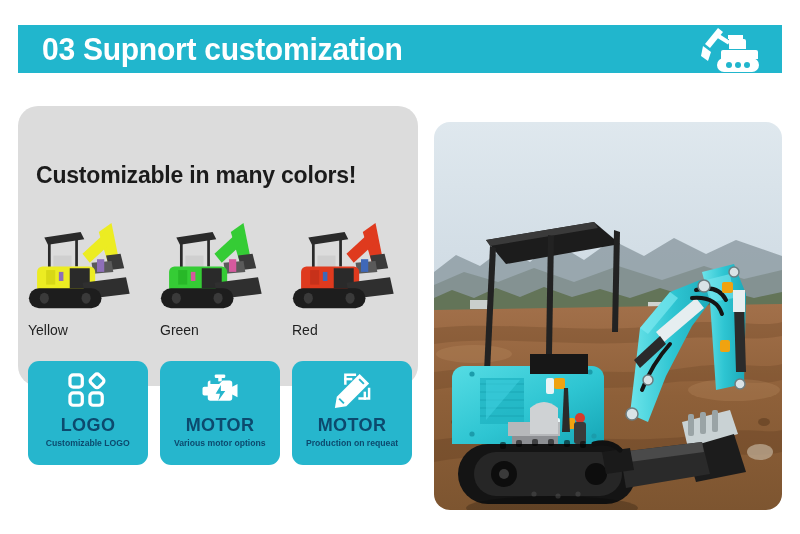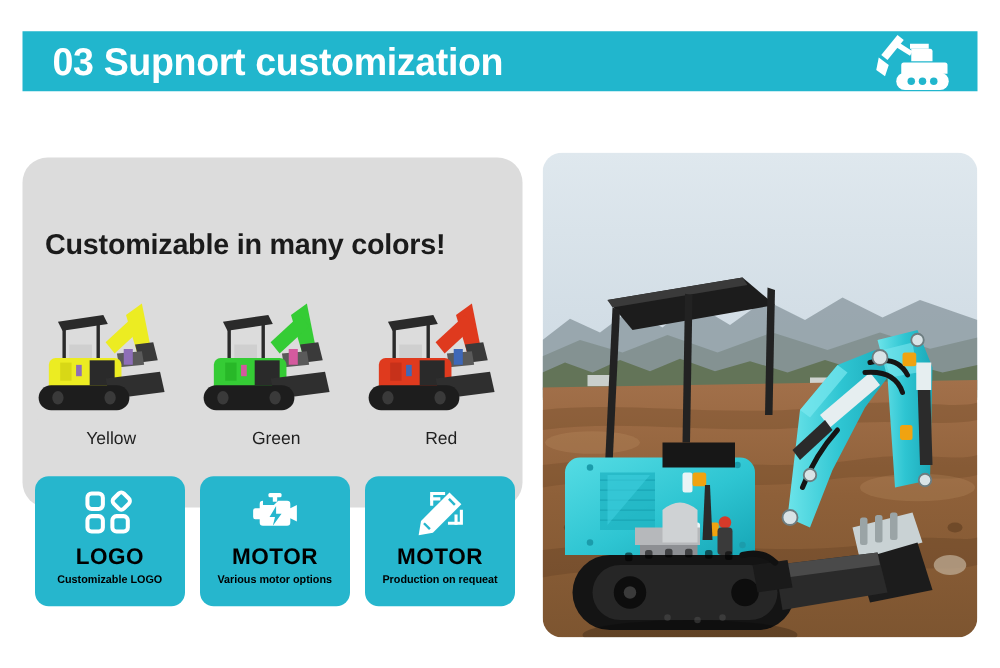--- a/index.html
+++ b/index.html
@@ -23,52 +23,52 @@
     color:#ffffff;font-size:31px;font-weight:bold;
     letter-spacing:-0.3px;line-height:1;
     white-space:nowrap;
     font-family:"Liberation Sans", sans-serif;
     transform:scaleX(0.97);transform-origin:left center;
   }
   .header-icon{width:60px;height:46px;display:block;}
 
   
   .left-panel{
-    position:absolute;left:18px;top:126px;width:400px;height:280px;
+    position:absolute;left:18px;top:106px;width:400px;height:280px;
     background:#dcdcdc;border-radius:20px;
     box-sizing:border-box;
   }
   .panel-title{
     position:absolute;left:18px;top:56px;
     font-size:23px;font-weight:bold;color:#1b1b1b;
     letter-spacing:-0.2px;white-space:nowrap;
   }
 
   
   .swatch-row{
     position:absolute;left:10px;top:96px;width:386px;
     display:flex;justify-content:space-between;
   }
-  .swatch{width:122px;display:flex;flex-direction:column;align-items:center;}
+  .swatch{width:122px;display:flex;flex-direction:column;align-items:flex-start;}
   .swatch-img{width:118px;height:118px;display:block;}
   .swatch-label{
     margin-top:2px;font-size:14px;color:#1f1f1f;
     font-family:"Liberation Sans", sans-serif;
   }
 
   
   .card-row{
     position:absolute;left:10px;top:255px;width:384px;
     display:flex;justify-content:space-between;
   }
   .card{
     width:120px;height:104px;background:#26b6cd;border-radius:11px;
     display:flex;flex-direction:column;align-items:center;
     justify-content:flex-start;padding-top:11px;box-sizing:border-box;
-    color:#000000;
+    color:#0c4a6e;
   }
   .card-icon{width:42px;height:38px;display:block;}
   .card-title{
     margin-top:6px;font-size:18px;font-weight:bold;letter-spacing:0.4px;
     line-height:1;
   }
   .card-sub{
     margin-top:5px;font-size:9px;font-weight:bold;line-height:1;
     white-space:nowrap;transform:scaleX(0.96);
   }

